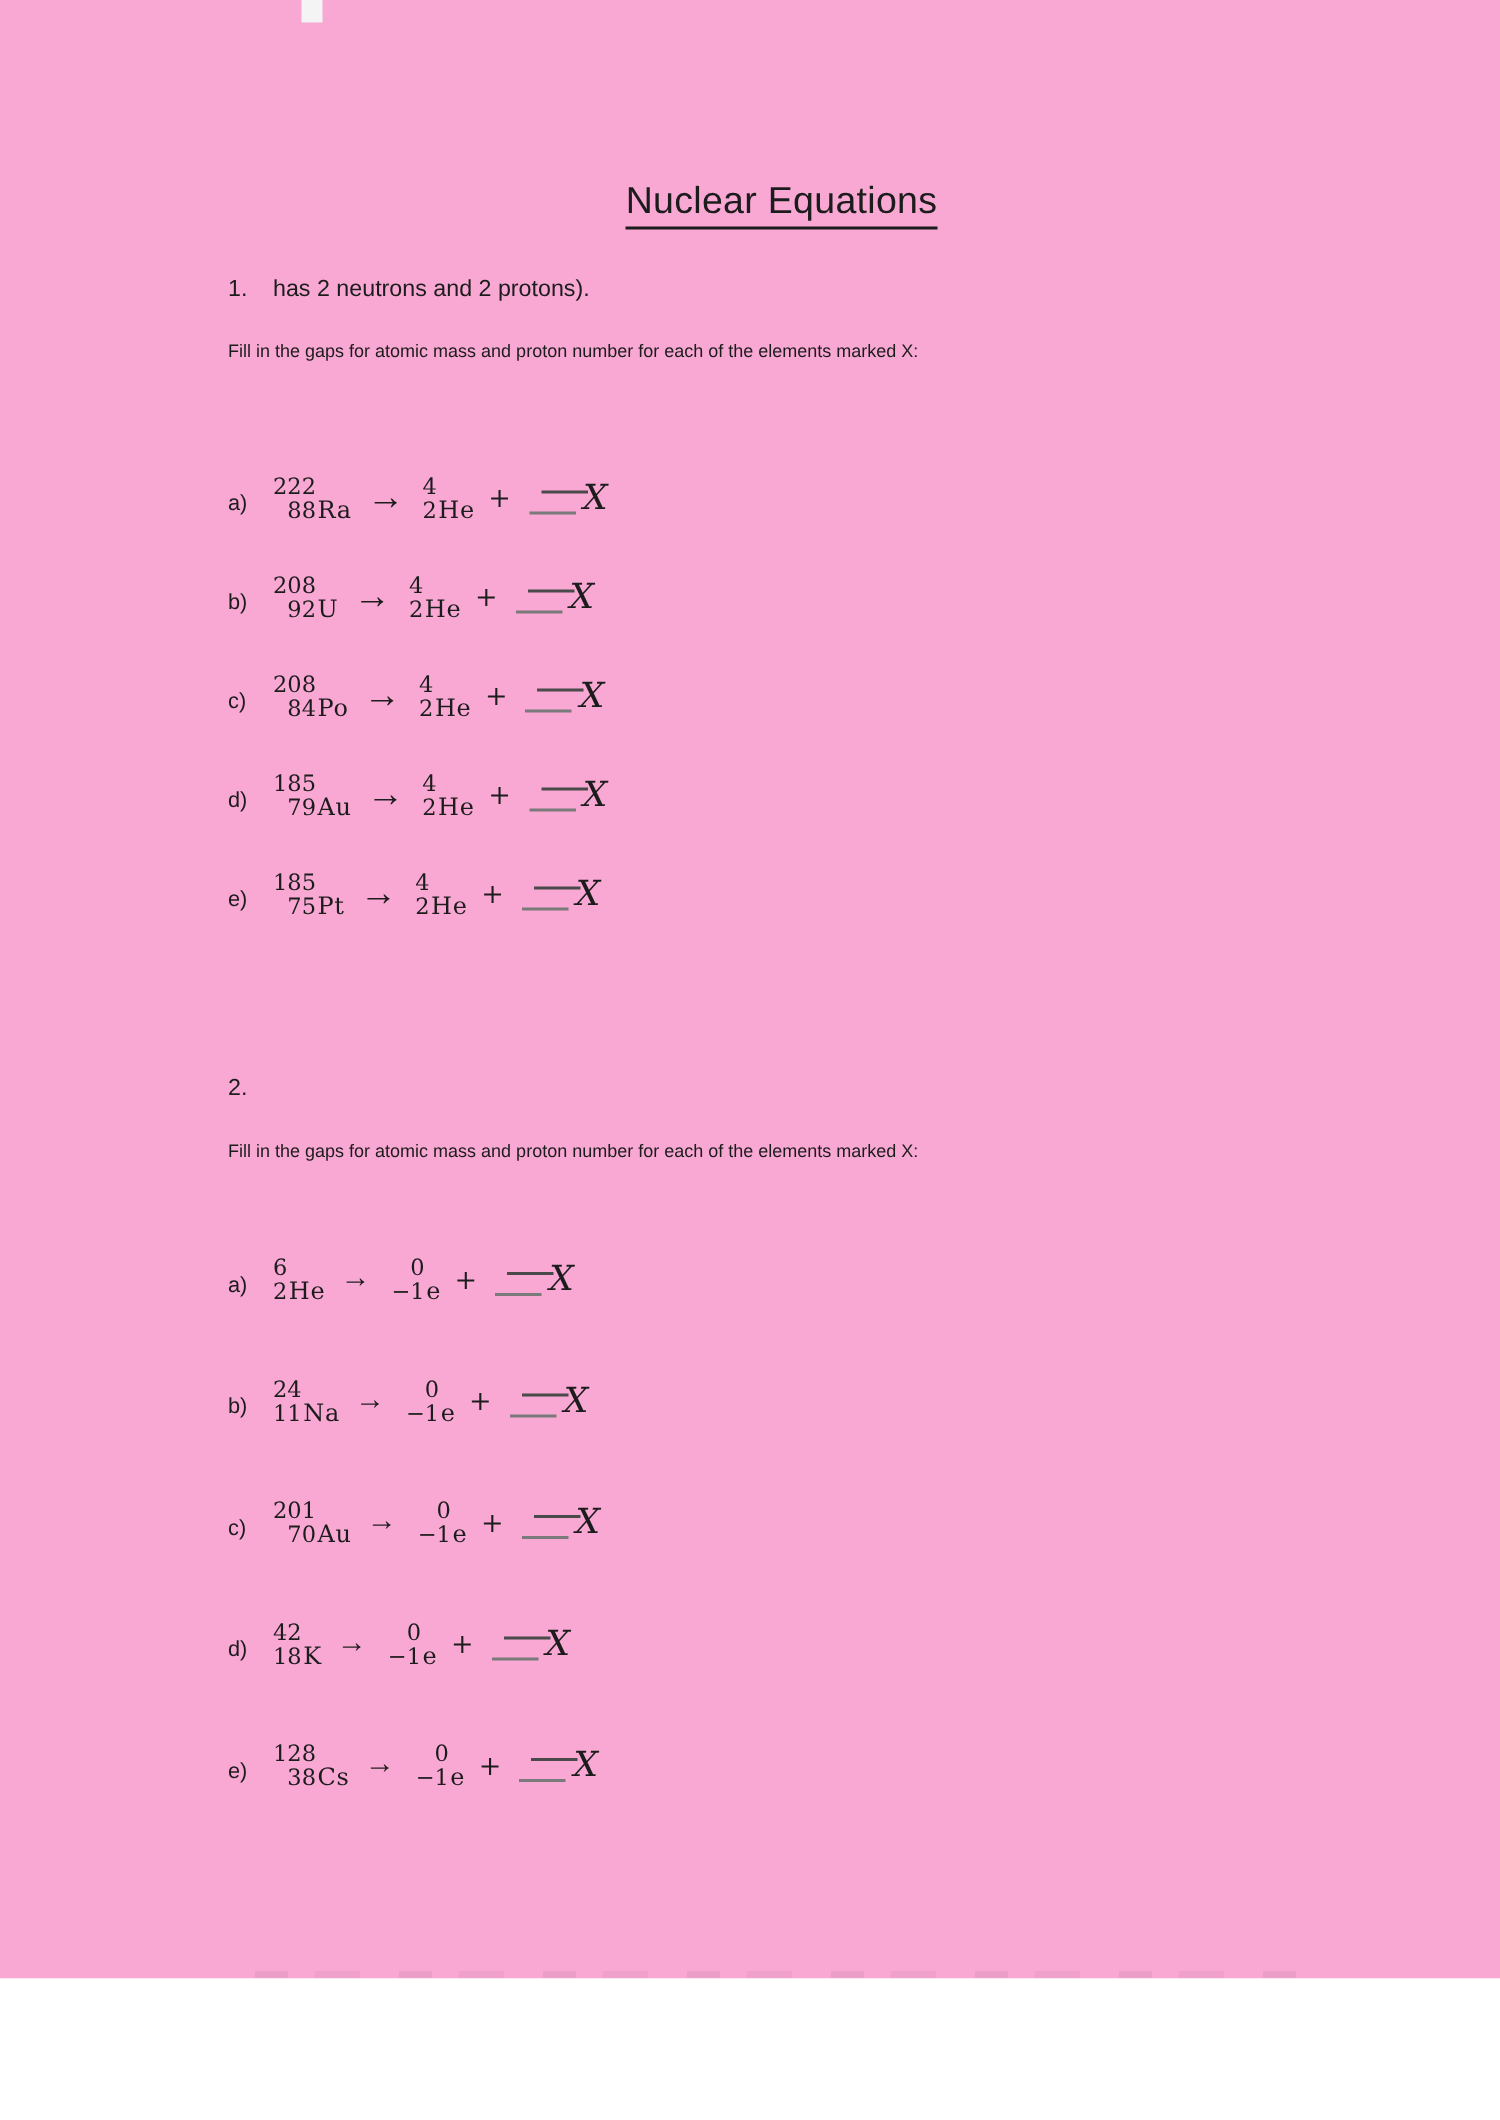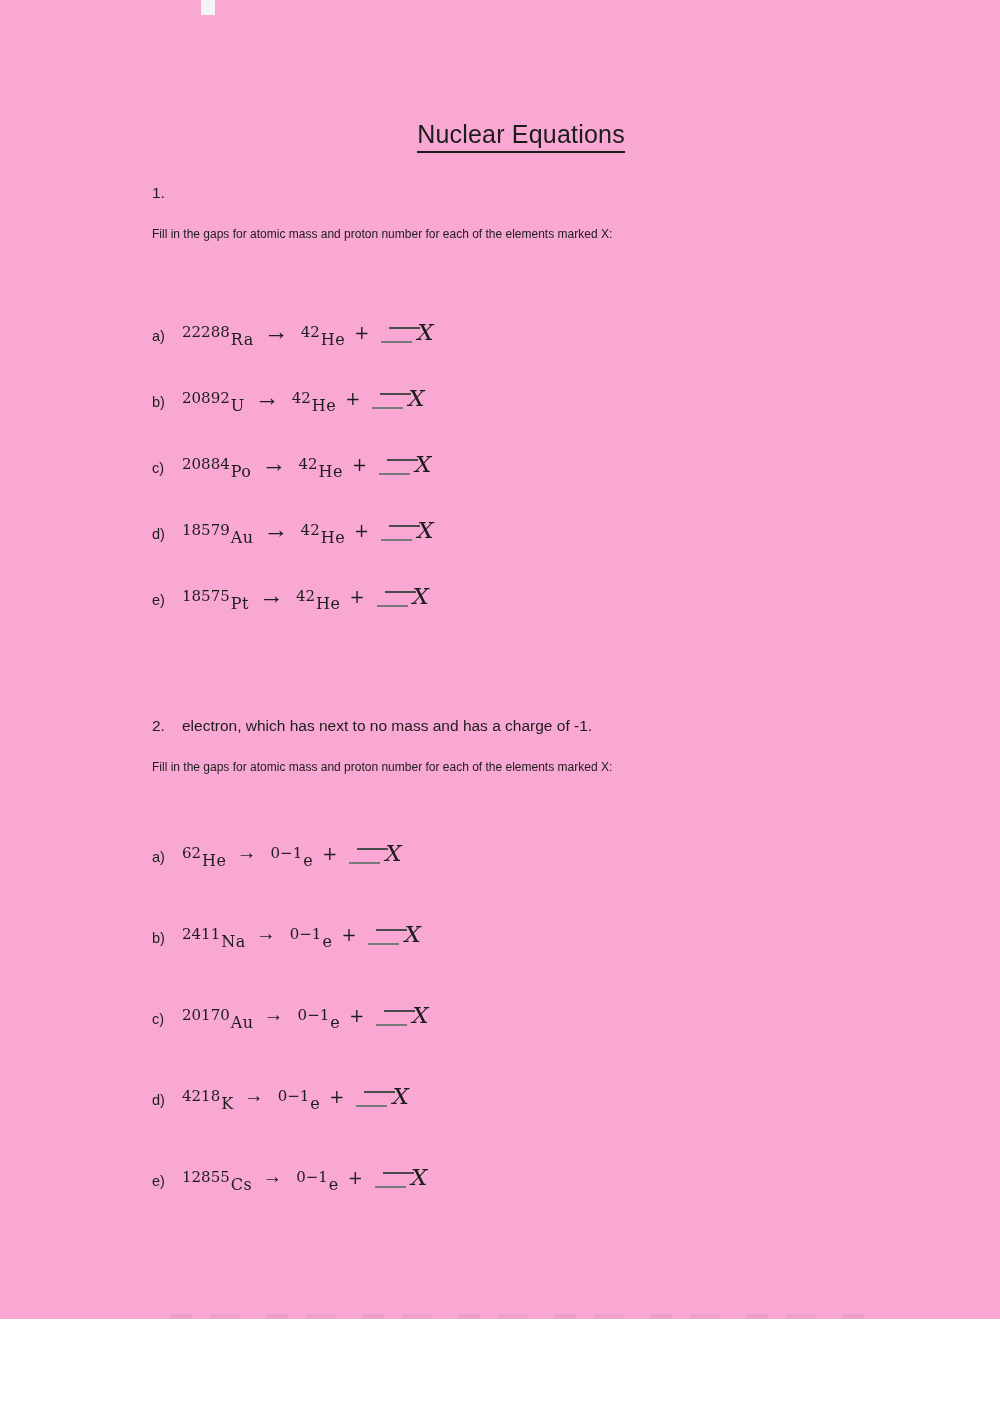--- a/index.html
+++ b/index.html
@@ -38,21 +38,21 @@
   }
   .equations.beta .eq-row { margin-bottom: 37px; }
   .eq-label {
     width: 22px; flex: 0 0 22px;
     font-size: 14.5px;
     position: relative; top: 4px;
     margin-right: 8px;
   }
   .nuclide { display: inline-flex; align-items: center; font-family: "DejaVu Serif", serif; }
   .stack {
-    display: inline-flex; flex-direction: row; align-items: flex-end;
+    display: inline-flex; flex-direction: column; align-items: flex-end;
     font-size: 15px; line-height: 16px;
   }
   .sym { font-size: 16px; margin-left: 1px; letter-spacing: 0.5px; margin-top: 15px; }
   .arrow { font-size: 25px; font-weight: 700; margin: 0 12px 0 10px; position: relative; top: -1px; }
   .arrow.light { font-size: 20px; font-weight: 400; margin: 0 14px 0 10px; }
   .plus { font-family: "DejaVu Serif", serif; font-size: 18px; margin: 0 11px 0 9px; }
   .blank { position: relative; width: 40px; height: 40px; display: inline-block; }
   .blank .line-top { position: absolute; top: 15px; left: 9px; width: 31px; height: 2px; background: #4a4a4a; }
   .blank .line-bot { position: absolute; top: 29px; left: 1px; width: 31px; height: 2px; background: #7a7a7a; }
   .unknown { font-family: "DejaVu Serif", serif; font-size: 23px; font-style: italic; margin-left: -3px; }
@@ -75,20 +75,21 @@
   <div class="top-smudge"></div>
 
   <div class="content">
     <div class="title-wrap">
       <span class="title">Nuclear Equations</span>
     </div>
 
     <div class="para">
       <span class="num">1.</span>
       <span class="lines">
+        <span style="display:block">has 2 neutrons and 2 protons).</span>
       </span>
     </div>
     <div class="instruction">Fill in the gaps for atomic mass and proton number for each of the elements marked X:</div>
 
     <div class="equations alpha">
 
       <div class="eq-row">
         <span class="eq-label">a)</span>
         <span class="nuclide">
             <span class="stack">
@@ -210,21 +211,20 @@
             <span class="line-top"></span>
             <span class="line-bot"></span>
           </span>
         <span class="unknown">X</span>
       </div>
     </div>
 
     <div class="para" style="margin-top:94px">
       <span class="num">2.</span>
       <span class="lines">
-        <span style="display:block">electron, which has next to no mass and has a charge of -1.</span>
       </span>
     </div>
     <div class="instruction">Fill in the gaps for atomic mass and proton number for each of the elements marked X:</div>
 
     <div class="equations beta">
 
       <div class="eq-row">
         <span class="eq-label">a)</span>
         <span class="nuclide">
             <span class="stack">
@@ -322,21 +322,21 @@
             <span class="line-bot"></span>
           </span>
         <span class="unknown">X</span>
       </div>
 
       <div class="eq-row">
         <span class="eq-label">e)</span>
         <span class="nuclide">
             <span class="stack">
               <span>128</span>
-              <span>55</span>
+              <span>38</span>
             </span>
             <span class="sym">Cs</span>
           </span>
         <span class="arrow light">→</span>
         <span class="nuclide">
             <span class="stack">
               <span>0</span>
               <span>−1</span>
             </span>
             <span class="sym">e</span>

